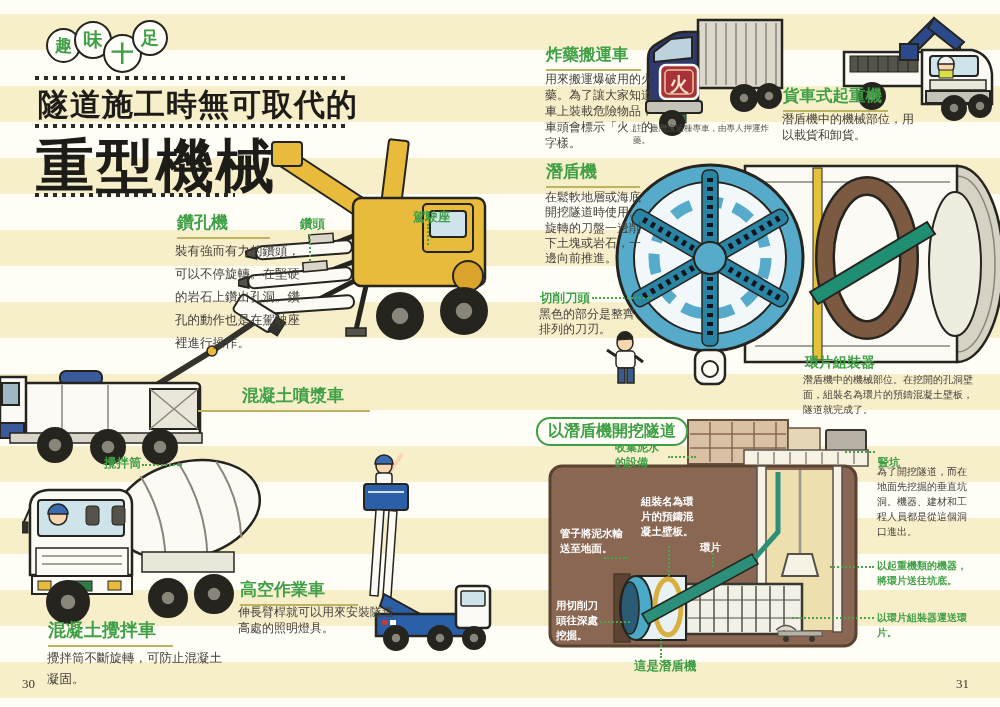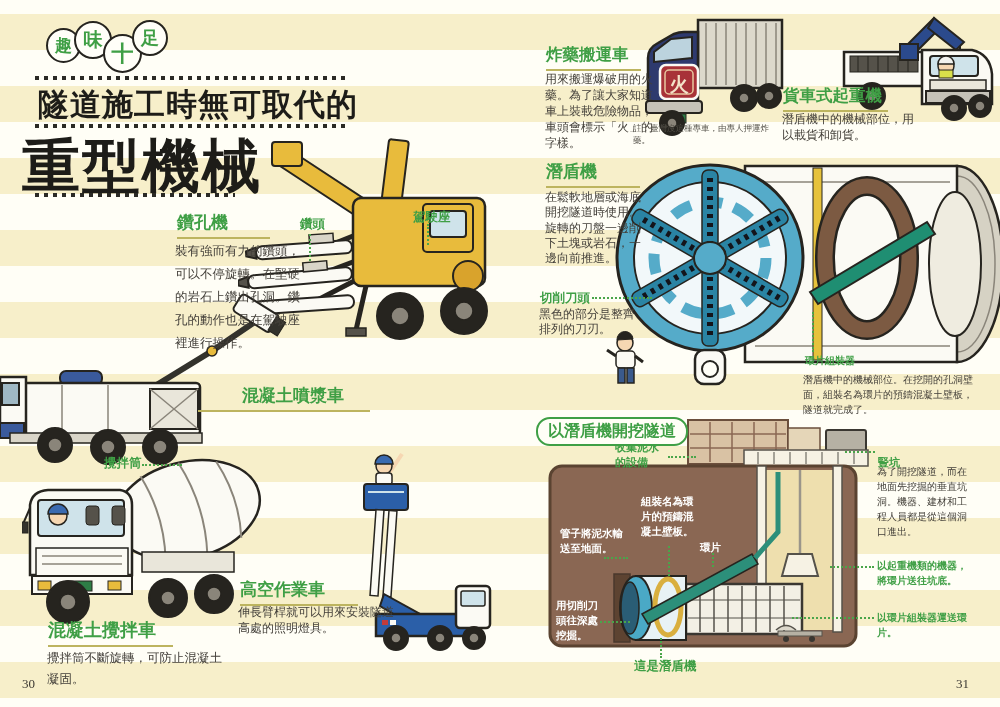--- a/index.html
+++ b/index.html
@@ -40,21 +40,21 @@
         <span>十</span>
       </div>
     <div class="badge-c" style="left:132px;top:20px;width:32px;height:32px;font-size:18px;">
         <span>足</span>
       </div>
   </div>
 
   <div class="abs dotline" style="left:35px;top:76px;width:310px;"></div>
   <div class="abs big1" style="left:38px;top:84px;">隧道施工時無可取代的</div>
   <div class="abs dotline" style="left:35px;top:124px;width:310px;"></div>
-  <div class="abs big2" style="left:22px;top:128px;">重型機械</div>
+  <div class="abs big2" style="left:36px;top:128px;">重型機械</div>
   <div class="abs dotline" style="left:35px;top:193px;width:200px;"></div>
 
   <div class="abs sec-h" style="left:177px;top:211px;width:93px;font-size:17px;">鑽孔機</div>
   <div class="abs body-t" style="left:175px;top:240px;width:130px;font-size:12.5px;line-height:1.84;">裝有強而有力的鑽頭，可以不停旋轉。在堅硬的岩石上鑽出孔洞。鑽孔的動作也是在駕駛座裡進行操作。</div>
   <div class="abs glabel" style="left:300px;top:216px;font-size:12.5px;">鑽頭</div>
   <div class="abs gdot-v" style="left:309px;top:234px;height:27px;"></div>
   <div class="abs glabel" style="left:413px;top:209px;font-size:12.5px;">駕駛座</div>
   <div class="abs gdot-v" style="left:427px;top:224px;height:21px;"></div>
 
   <svg style="left:238px;top:138px;" width="265" height="215" viewBox="0 0 265 215">
@@ -297,21 +297,21 @@
         <path d="M 12 190 a 8 8 0 0 1 16 -1 z" fill="#26241f" stroke-width="1"></path>
         <rect x="11" y="201" width="19" height="17" rx="4" fill="#fbfaf4" stroke-width="1.5"></rect>
         <line x1="11" y1="206" x2="2" y2="200" stroke-width="3"></line>
         <line x1="30" y1="206" x2="38" y2="212" stroke-width="3"></line>
         <rect x="13" y="218" width="7" height="15" fill="#3a5a8c" stroke-width="1.5"></rect>
         <rect x="22" y="218" width="7" height="15" fill="#3a5a8c" stroke-width="1.5"></rect>
       </g>
     </g>
   </svg>
 
-  <div class="abs glabel" style="left:805px;top:354px;font-size:10px;">環片組裝器</div>
+  <div class="abs glabel" style="left:805px;top:354px;font-size:14px;">環片組裝器</div>
   <div class="abs gdot-v" style="left:812px;top:312px;height:40px;"></div>
   <div class="abs body-t" style="left:803px;top:372px;width:175px;font-size:10px;line-height:1.5;">潛盾機中的機械部位。在挖開的孔洞壁面，組裝名為環片的預鑄混凝土壁板，隧道就完成了。</div>
 
   <div class="abs pill" style="left:536px;top:417px;">以潛盾機開挖隧道</div>
   <svg style="left:538px;top:414px;" width="332" height="248" viewBox="0 0 332 248">
     <g stroke="#26241f" stroke-width="2">
       <rect x="150" y="6" width="100" height="44" fill="#d9c2a4" stroke="#6b4f3c" stroke-width="2"></rect>
       <line x1="172" y1="8" x2="172" y2="48" stroke="#8a6753" stroke-width="1.5"></line>
       <line x1="194" y1="8" x2="194" y2="48" stroke="#8a6753" stroke-width="1.5"></line>
       <line x1="216" y1="8" x2="216" y2="48" stroke="#8a6753" stroke-width="1.5"></line>

